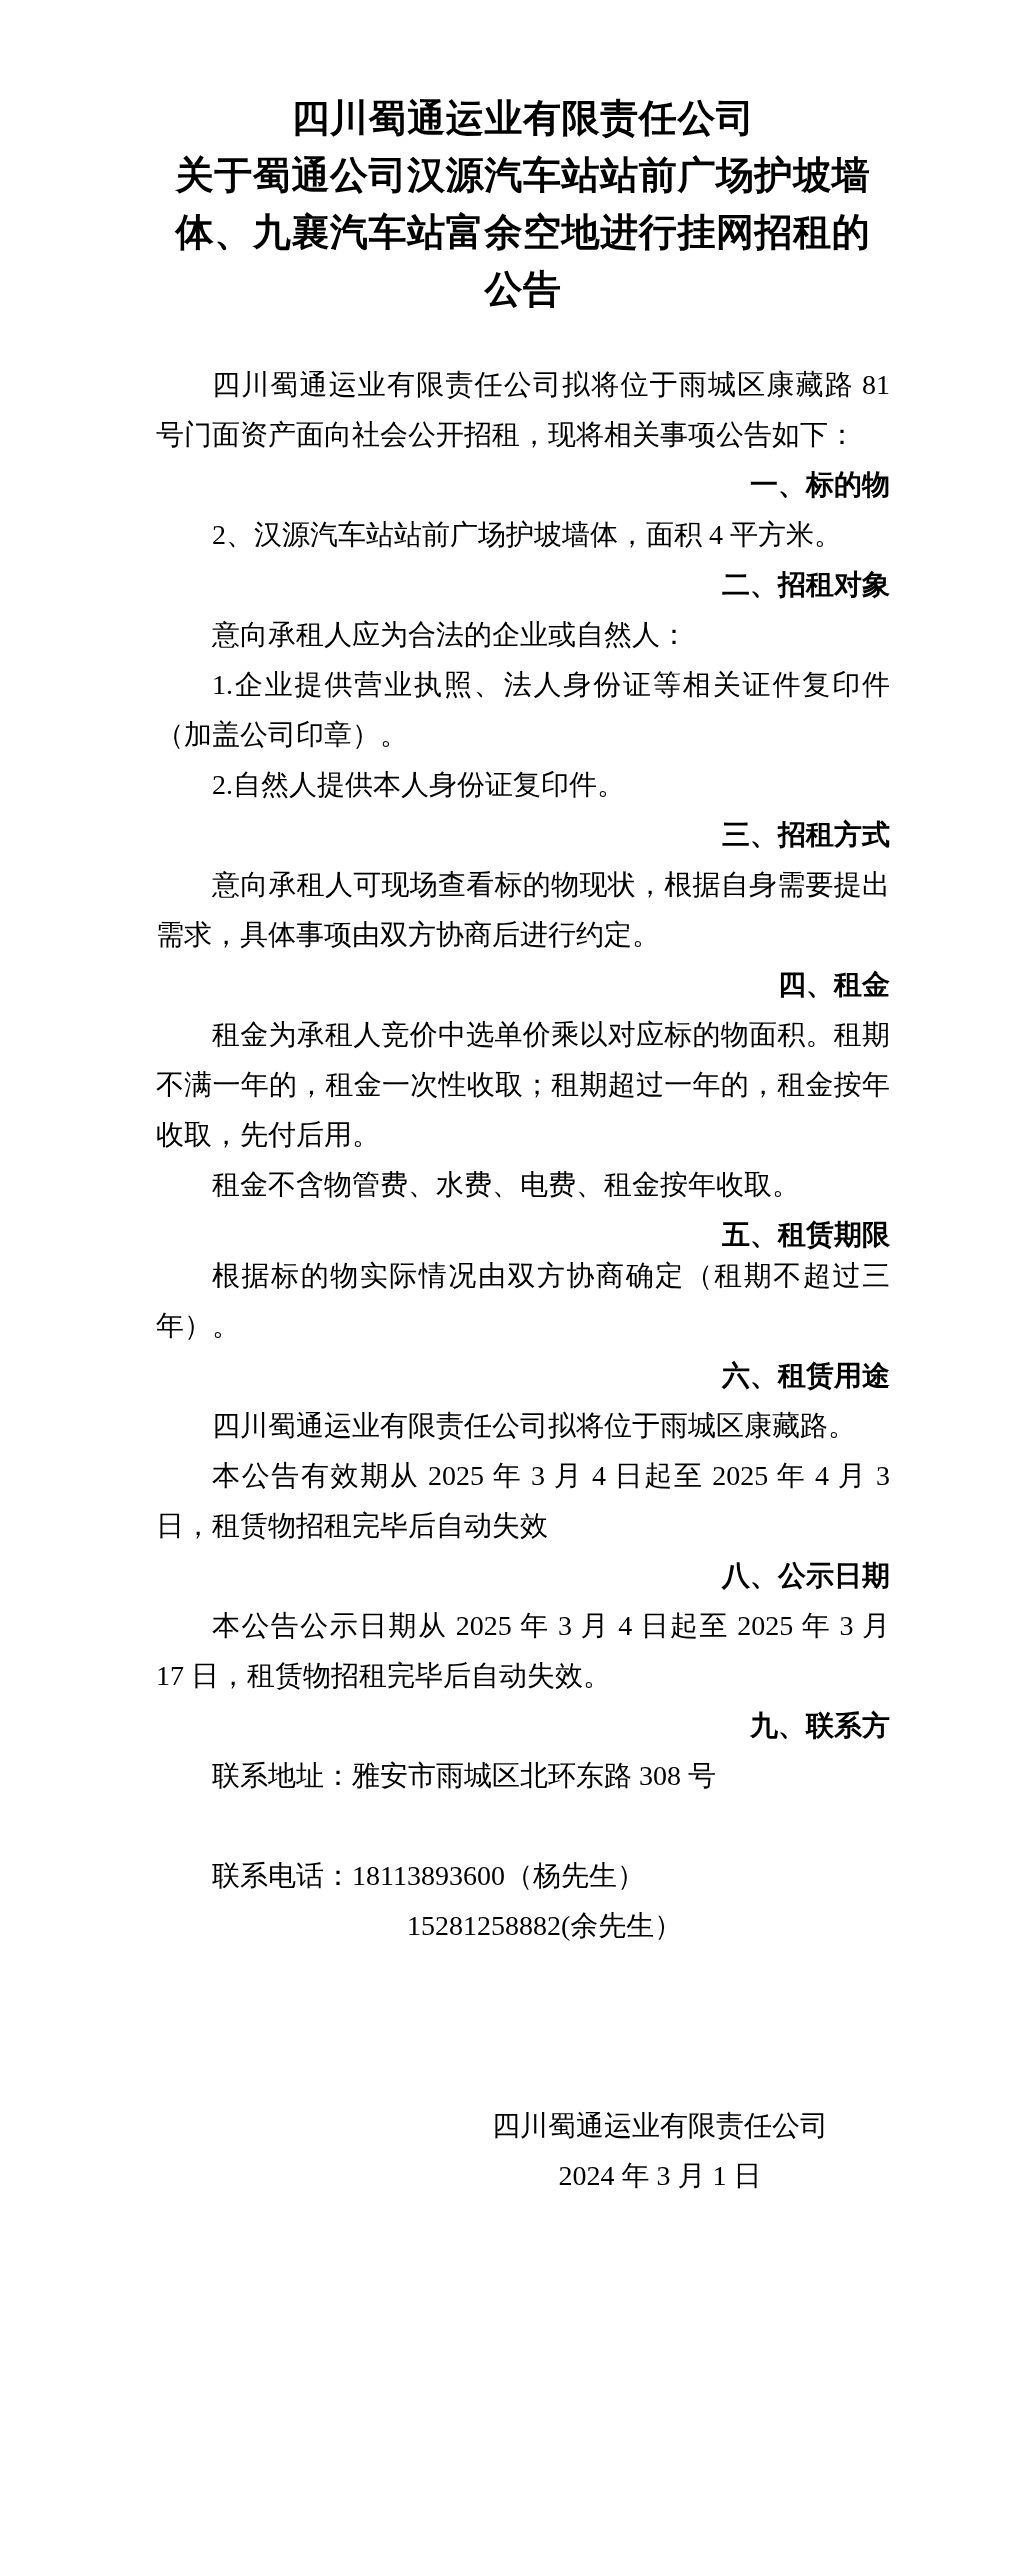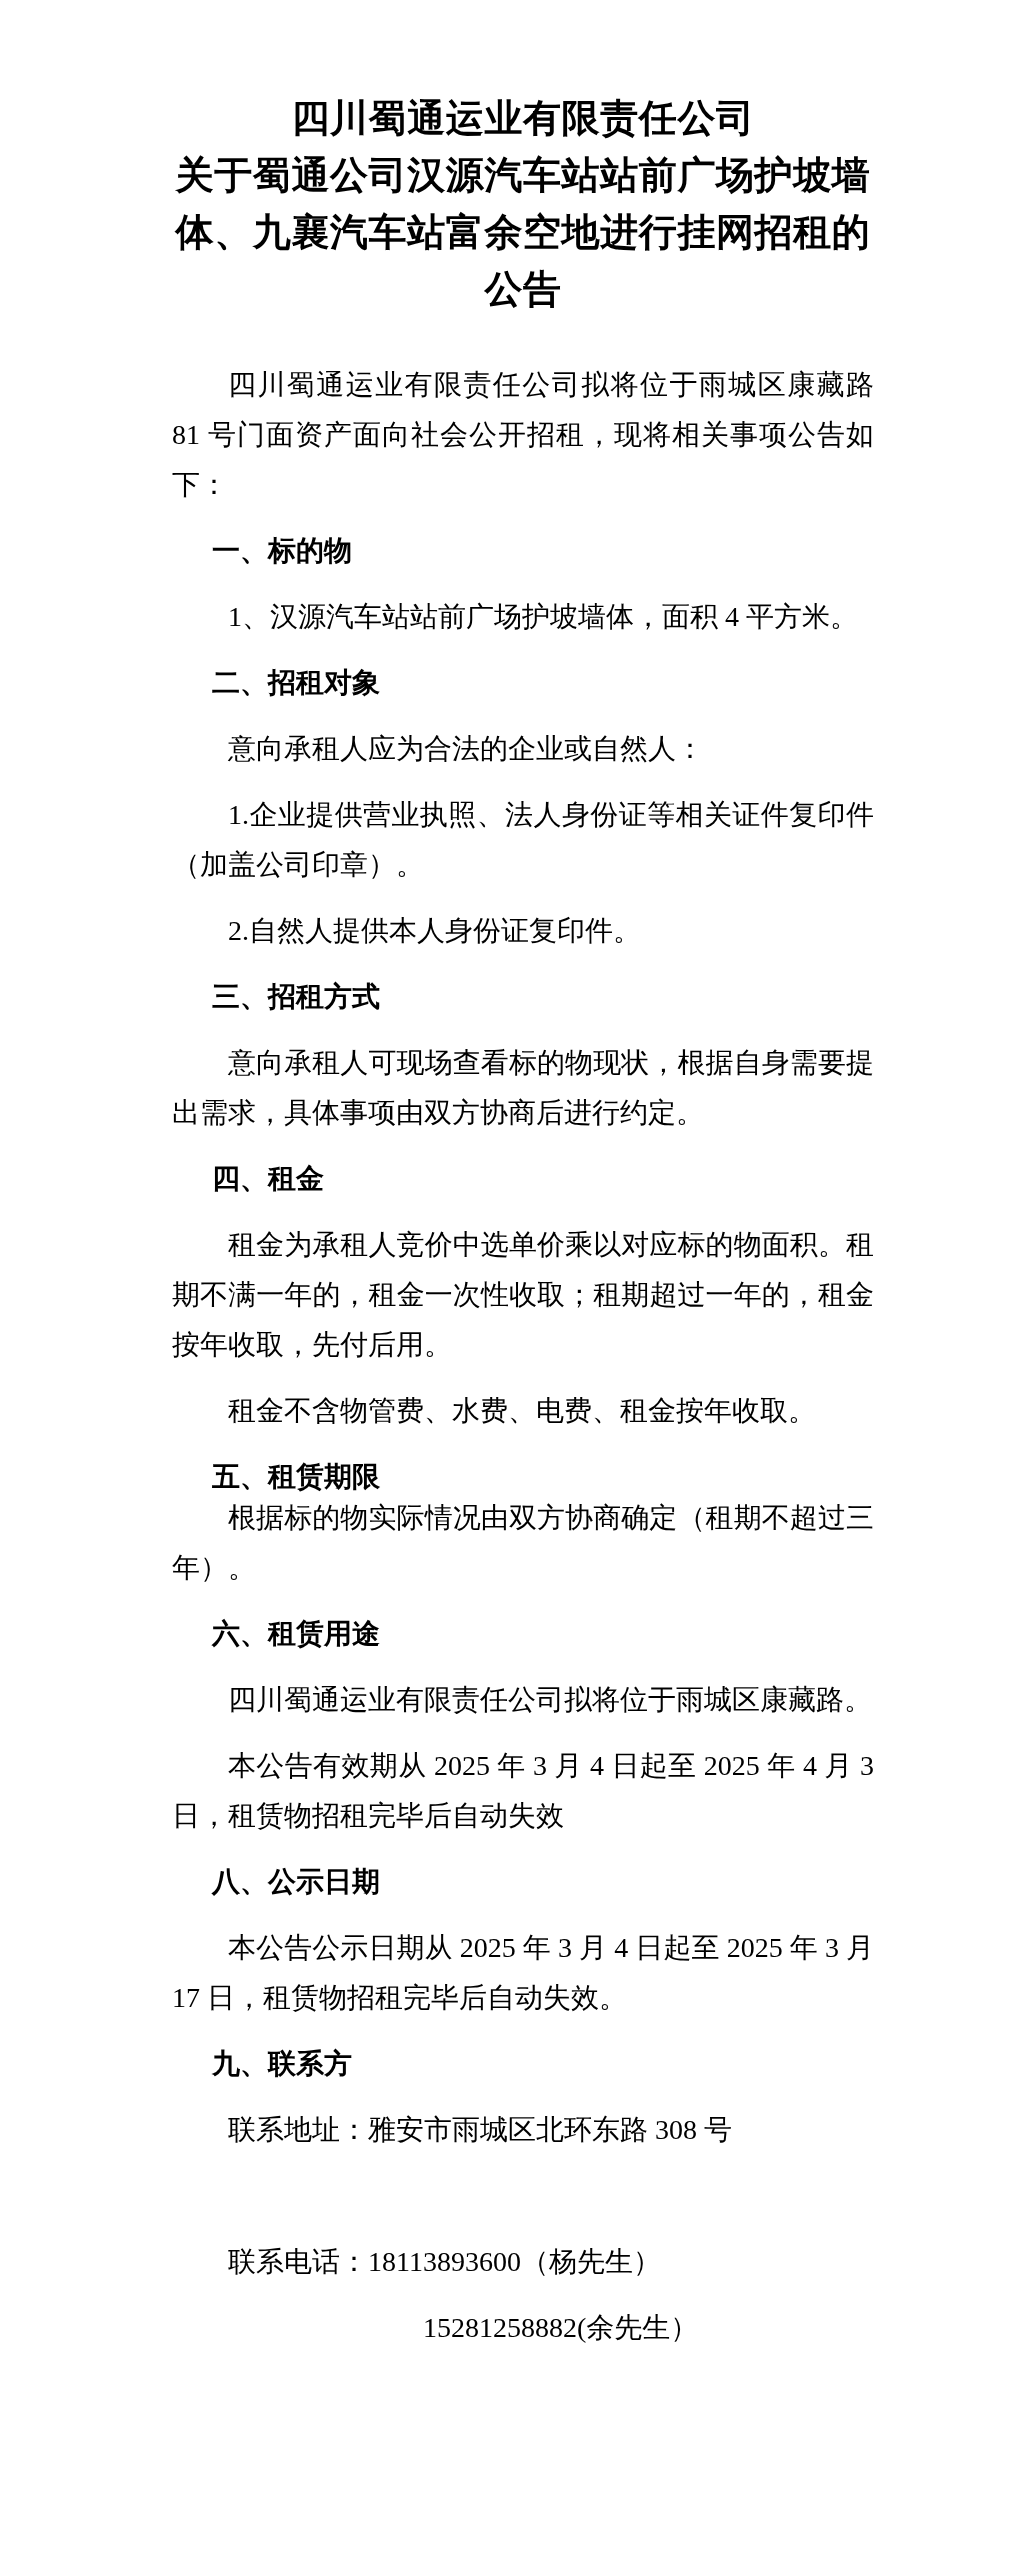--- a/index.html
+++ b/index.html
@@ -19,35 +19,35 @@
   .doc-title .tline {
     font-family: "Liberation Sans", "DejaVu Sans", sans-serif;
     font-weight: bold;
     font-size: 38px;
     line-height: 57px;
     text-align: center;
     letter-spacing: 0.6px;
   }
   
   .para {
-    margin: 16px;
+    margin: 0;
     font-family: "Liberation Serif", "DejaVu Serif", serif;
     font-size: 28px;
     line-height: 50px;
     text-align: justify;
     text-indent: 56px;
   }
   
   .heading {
     margin: 0;
     font-family: "Liberation Sans", "DejaVu Sans", sans-serif;
     font-weight: bold;
     font-size: 28px;
     line-height: 50px;
-    text-align: left;
+    text-align: right;
     text-indent: 56px;
   }
   .tight { margin-top: -9px; } 
   .phone2 { text-indent: 251px; } 
   .spacer { height: 50px; }       
   .spacer2 { height: 100px; }     
   
   .sig-block {
     width: fit-content;
     margin: 0 62px 0 auto;
@@ -70,21 +70,21 @@
       <div class="tline">四川蜀通运业有限责任公司</div>
       <div class="tline">关于蜀通公司汉源汽车站站前广场护坡墙</div>
       <div class="tline">体、九襄汽车站富余空地进行挂网招租的</div>
       <div class="tline">公告</div>
     </div>
 
     <p class="para">四川蜀通运业有限责任公司拟将位于雨城区康藏路 81 号门面资产面向社会公开招租，现将相关事项公告如下：</p>
 
     <section>
       <p class="heading">一、标的物</p>
-      <p class="para">1、汉源汽车站站前广场护坡墙体，面积 4 平方米。</p>
+      <p class="para">2、汉源汽车站站前广场护坡墙体，面积 4 平方米。</p>
     </section>
 
     <section>
       <p class="heading">二、招租对象</p>
       <p class="para">意向承租人应为合法的企业或自然人：</p>
       <p class="para">1.企业提供营业执照、法人身份证等相关证件复印件（加盖公司印章）。</p>
       <p class="para">2.自然人提供本人身份证复印件。</p>
     </section>
 
     <section>

